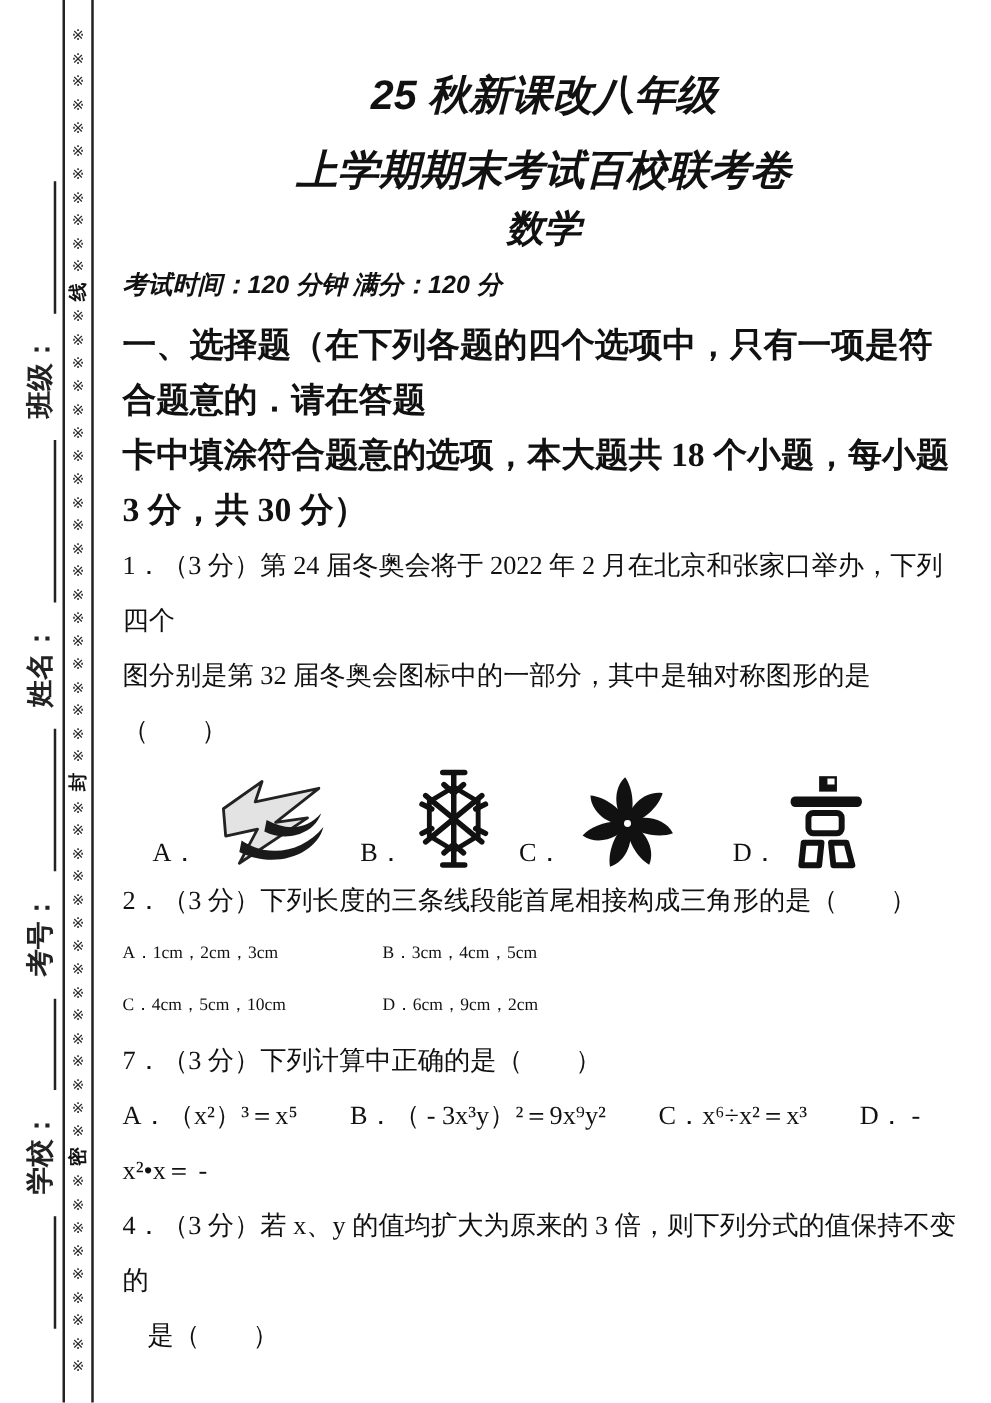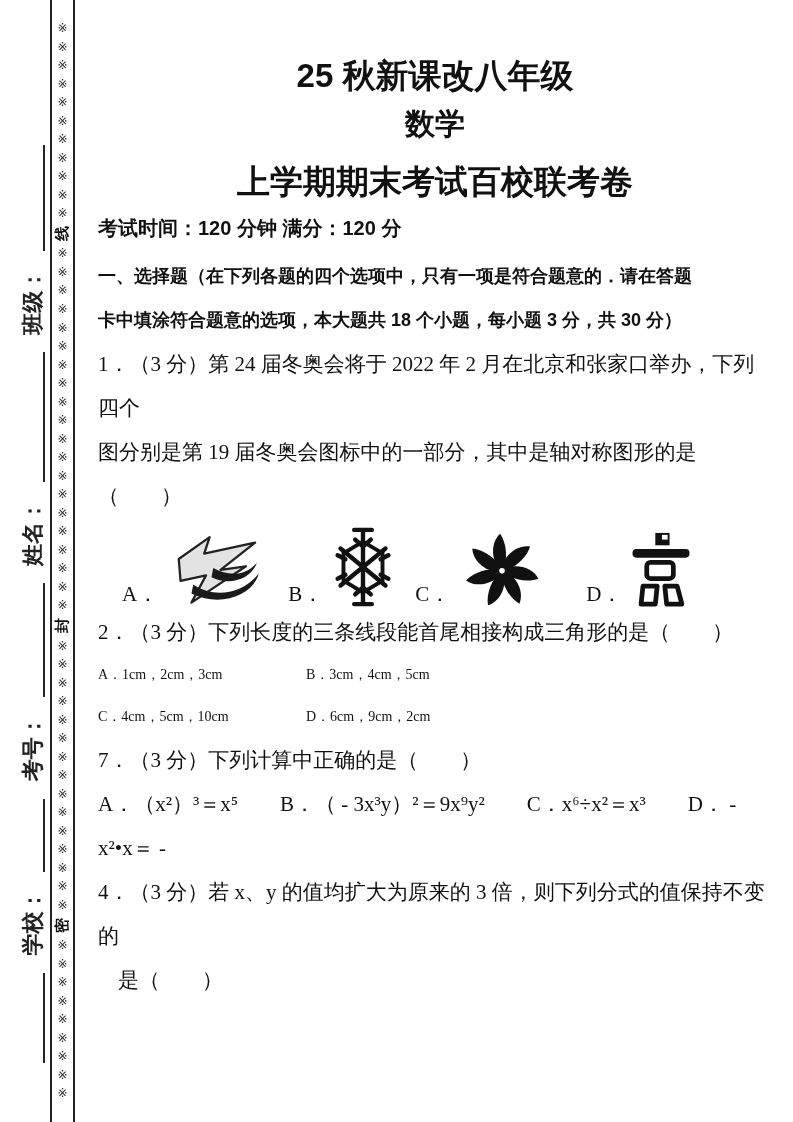--- a/index.html
+++ b/index.html
@@ -29,27 +29,27 @@
     position:absolute;left:-434px;top:584px;width:918px;height:40px;
     transform:rotate(-90deg);
     display:flex;align-items:flex-end;justify-content:space-between;
     font-family:"DejaVu Sans",sans-serif;font-weight:bold;
     font-size:22px;color:#222;white-space:nowrap;
   }
   .side-label{line-height:1.15;}
   .side-blank{display:inline-block;height:26px;border-bottom:2px solid #222;}
   
   .content{position:absolute;left:98px;top:0;width:674px;}
-  .t-sans{font-family:"Liberation Sans","DejaVu Sans",sans-serif;font-weight:bold;}
+  .t-sans{font-family:"Liberation Sans","DejaVu Sans",sans-serif;font-weight:bold;font-style:italic;}
   .title1{font-size:33px;line-height:40px;margin:56px 0 0;text-align:center;}
   .title2{font-size:33px;line-height:40px;margin:20px 0 0;text-align:center;}
   .subject{font-size:30px;line-height:36px;margin:10px 0 0;text-align:center;}
   .exam-info{font-size:20px;line-height:24px;margin:14px 0 0;}
   p.line{margin:0;line-height:44px;font-size:21px;}
-  .intro p.line{font-family:Liberation Sans, sans-serif;font-weight:bold;font-size:18px;}
+  .intro p.line{font-family:Liberation Serif, serif;font-weight:bold;font-size:27px;}
   .intro{margin-top:14px;}
   .indent{padding-left:20px;}
   
   .icons-row{display:flex;align-items:flex-end;height:86px;margin:4px 0 2px;}
   .icon-group{display:flex;align-items:flex-end;}
   .opt-letter{font-size:21px;line-height:24px;padding:0 8px 2px 0;}
   .g-a{margin-left:24px;} .g-b{margin-left:22px;} .g-c{margin-left:20px;} .g-d{margin-left:40px;}
   .icon-box svg{display:block;}
   
   .opt-grid2{display:grid;grid-template-columns:208px 1fr;font-size:14px;line-height:42px;}
@@ -126,32 +126,32 @@
     <span class="side-blank" style="width: 114px;"></span>
     <span class="side-label">姓名：</span>
     <span class="side-blank" style="width: 130px;"></span>
     <span class="side-label">班级：</span>
     <span class="side-blank" style="width: 106px;"></span>
   </div>
 
 <div class="content">
 
   <div class="t-sans title1">25 秋新课改八年级</div>
+  <div class="t-sans title2">上学期期末考试百校联考卷</div>
   <div class="t-sans subject">数学</div>
-  <div class="t-sans title2">上学期期末考试百校联考卷</div>
   <div class="t-sans exam-info">考试时间：120 分钟  满分：120 分</div>
 
   <div class="intro">
     <p class="line">一、选择题（在下列各题的四个选项中，只有一项是符合题意的．请在答题</p>
     <p class="line">卡中填涂符合题意的选项，本大题共 18 个小题，每小题 3 分，共 30 分）</p>
   </div>
 
   <div>
     <p class="line">1．（3 分）第 24 届冬奥会将于 2022 年 2 月在北京和张家口举办，下列四个</p>
-    <p class="line">图分别是第 19 届冬奥会图标中的一部分，其中是轴对称图形的是（　　）</p>
+    <p class="line">图分别是第 32 届冬奥会图标中的一部分，其中是轴对称图形的是（　　）</p>
     <div class="icons-row">
       <div class="icon-group g-a">
         <span class="opt-letter">A．</span>
         <span class="icon-box">
           <svg width="100" height="78" viewBox="0 0 110 82">
             <path d="M14,30 L48,6 L42,24 L98,12 L60,42 L88,38 L28,78 L44,48 L16,54 Z" fill="#e3e3e3" stroke="#222" stroke-width="2.5" stroke-linejoin="round"></path>
             <path d="M30,58 C54,74 84,68 102,46 C96,70 60,84 28,68 Z" fill="#1a1a1a"></path>
             <path d="M52,40 C70,50 88,48 100,34 C94,52 70,60 50,50 Z" fill="#1a1a1a"></path>
           </svg>
         </span>

